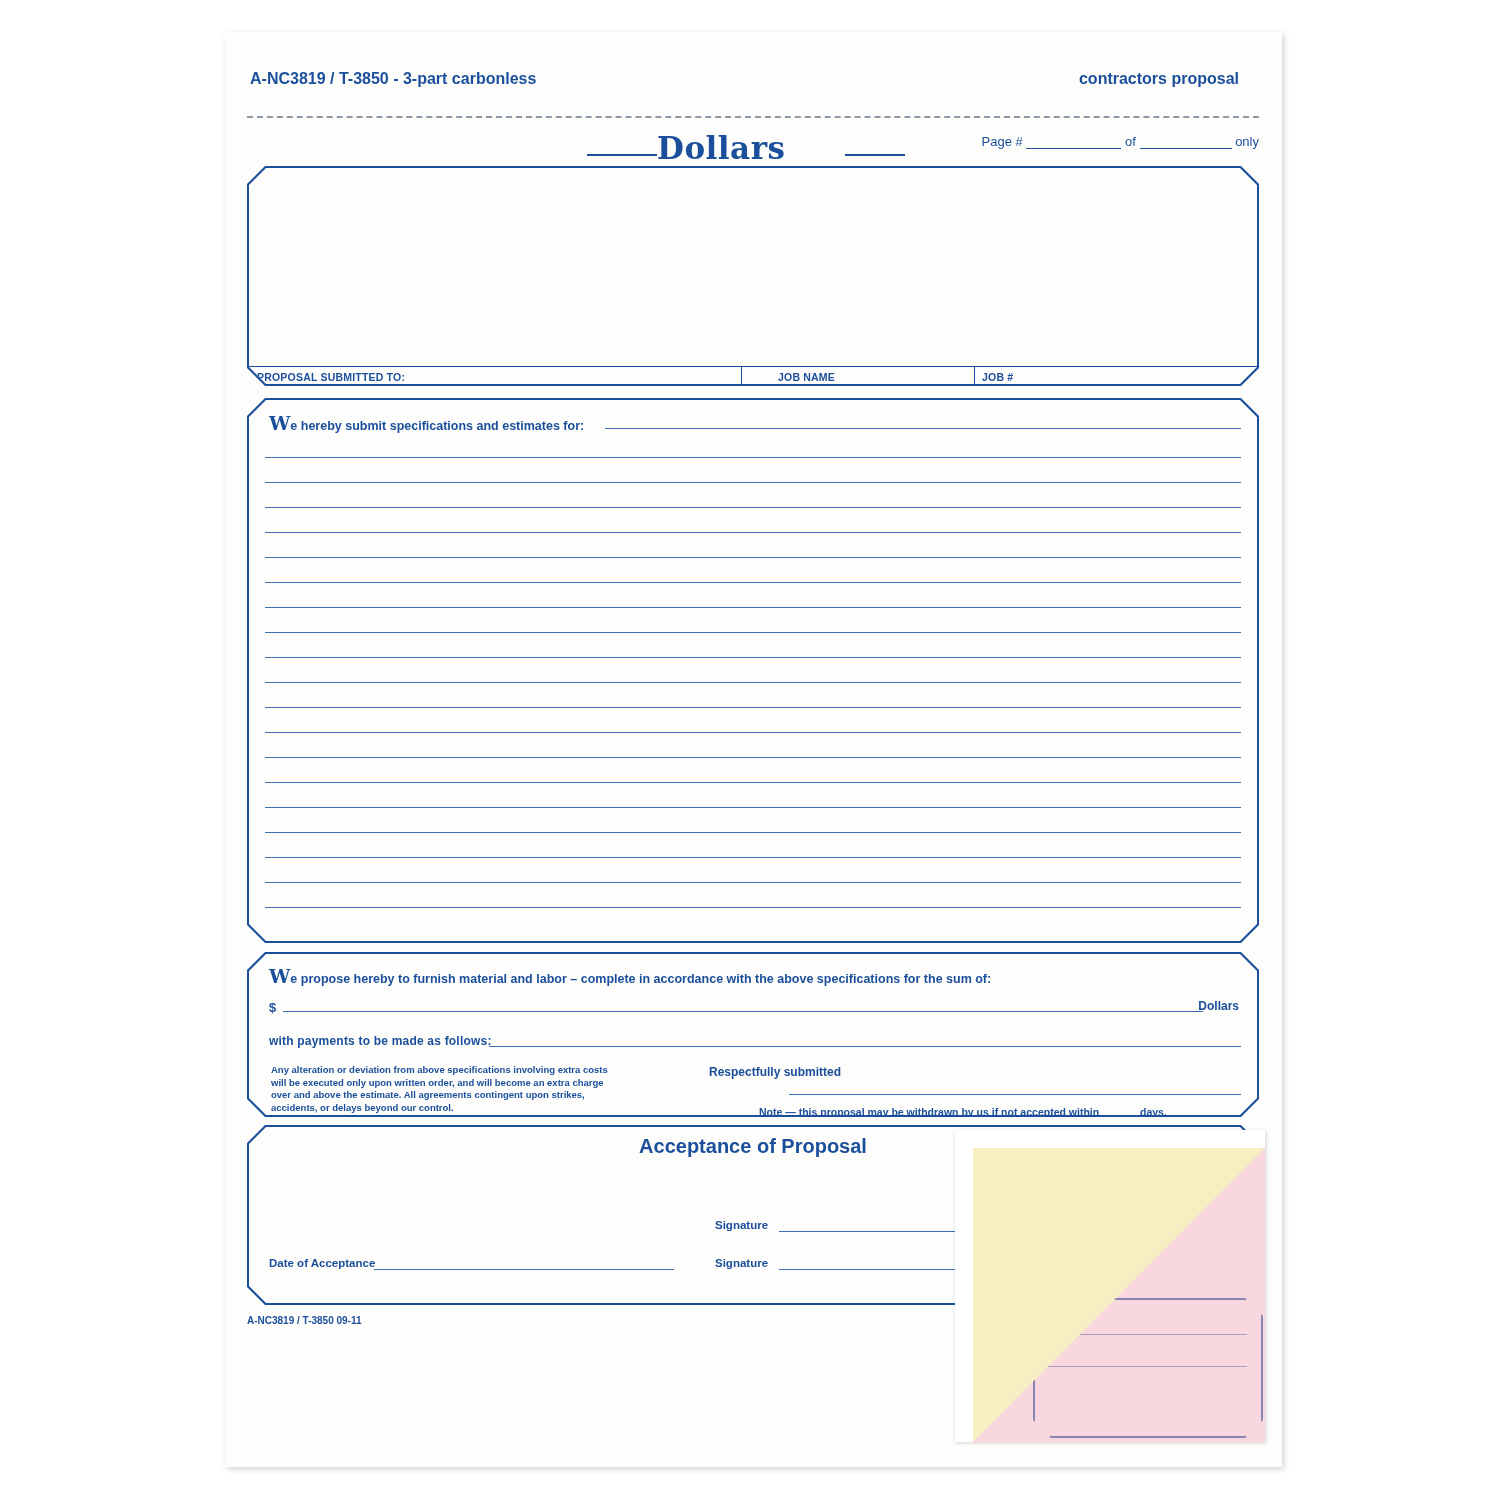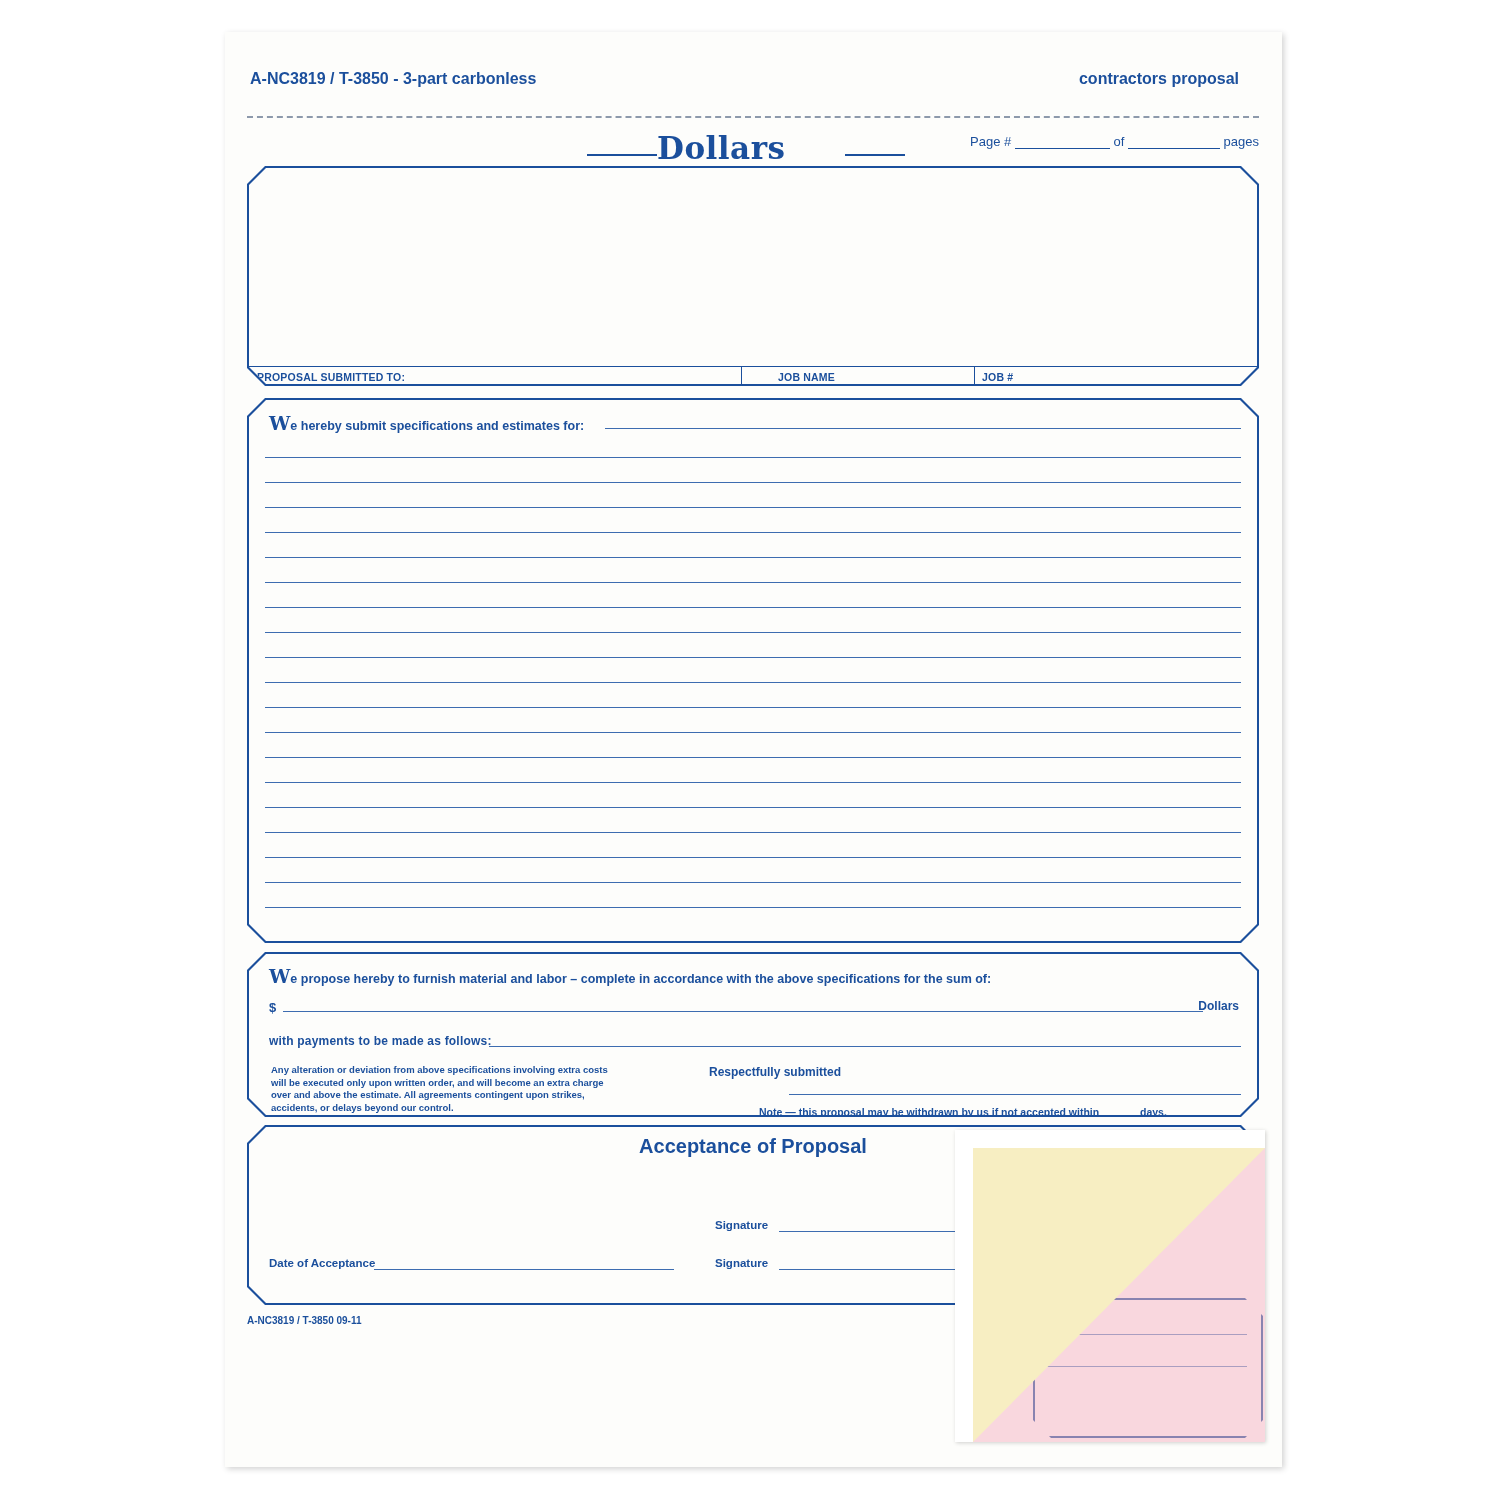--- a/index.html
+++ b/index.html
@@ -334,21 +334,21 @@
 
       <div class="title-row">
         <div class="title-rule-left"></div>
         <div class="proposal-title">Dollars</div>
         <div class="title-rule-right"></div>
         <div class="page-of">
           <span>Page #</span>
           <span class="ln l1"></span>
           <span>of</span>
           <span class="ln l2"></span>
-          <span>pages</span>
+          <span>only</span>
         </div>
       </div>
 
       <div class="cutbox" id="block-info">
         <div class="fill">
 
           <div style="position:absolute;left:4px;top:4px;width:1002px;height:190px;"></div>
 
           <div class="hline" style="left:0;right:0;top:198px;"></div>
           <div class="hline" style="left:0;right:0;top:236px;"></div>

